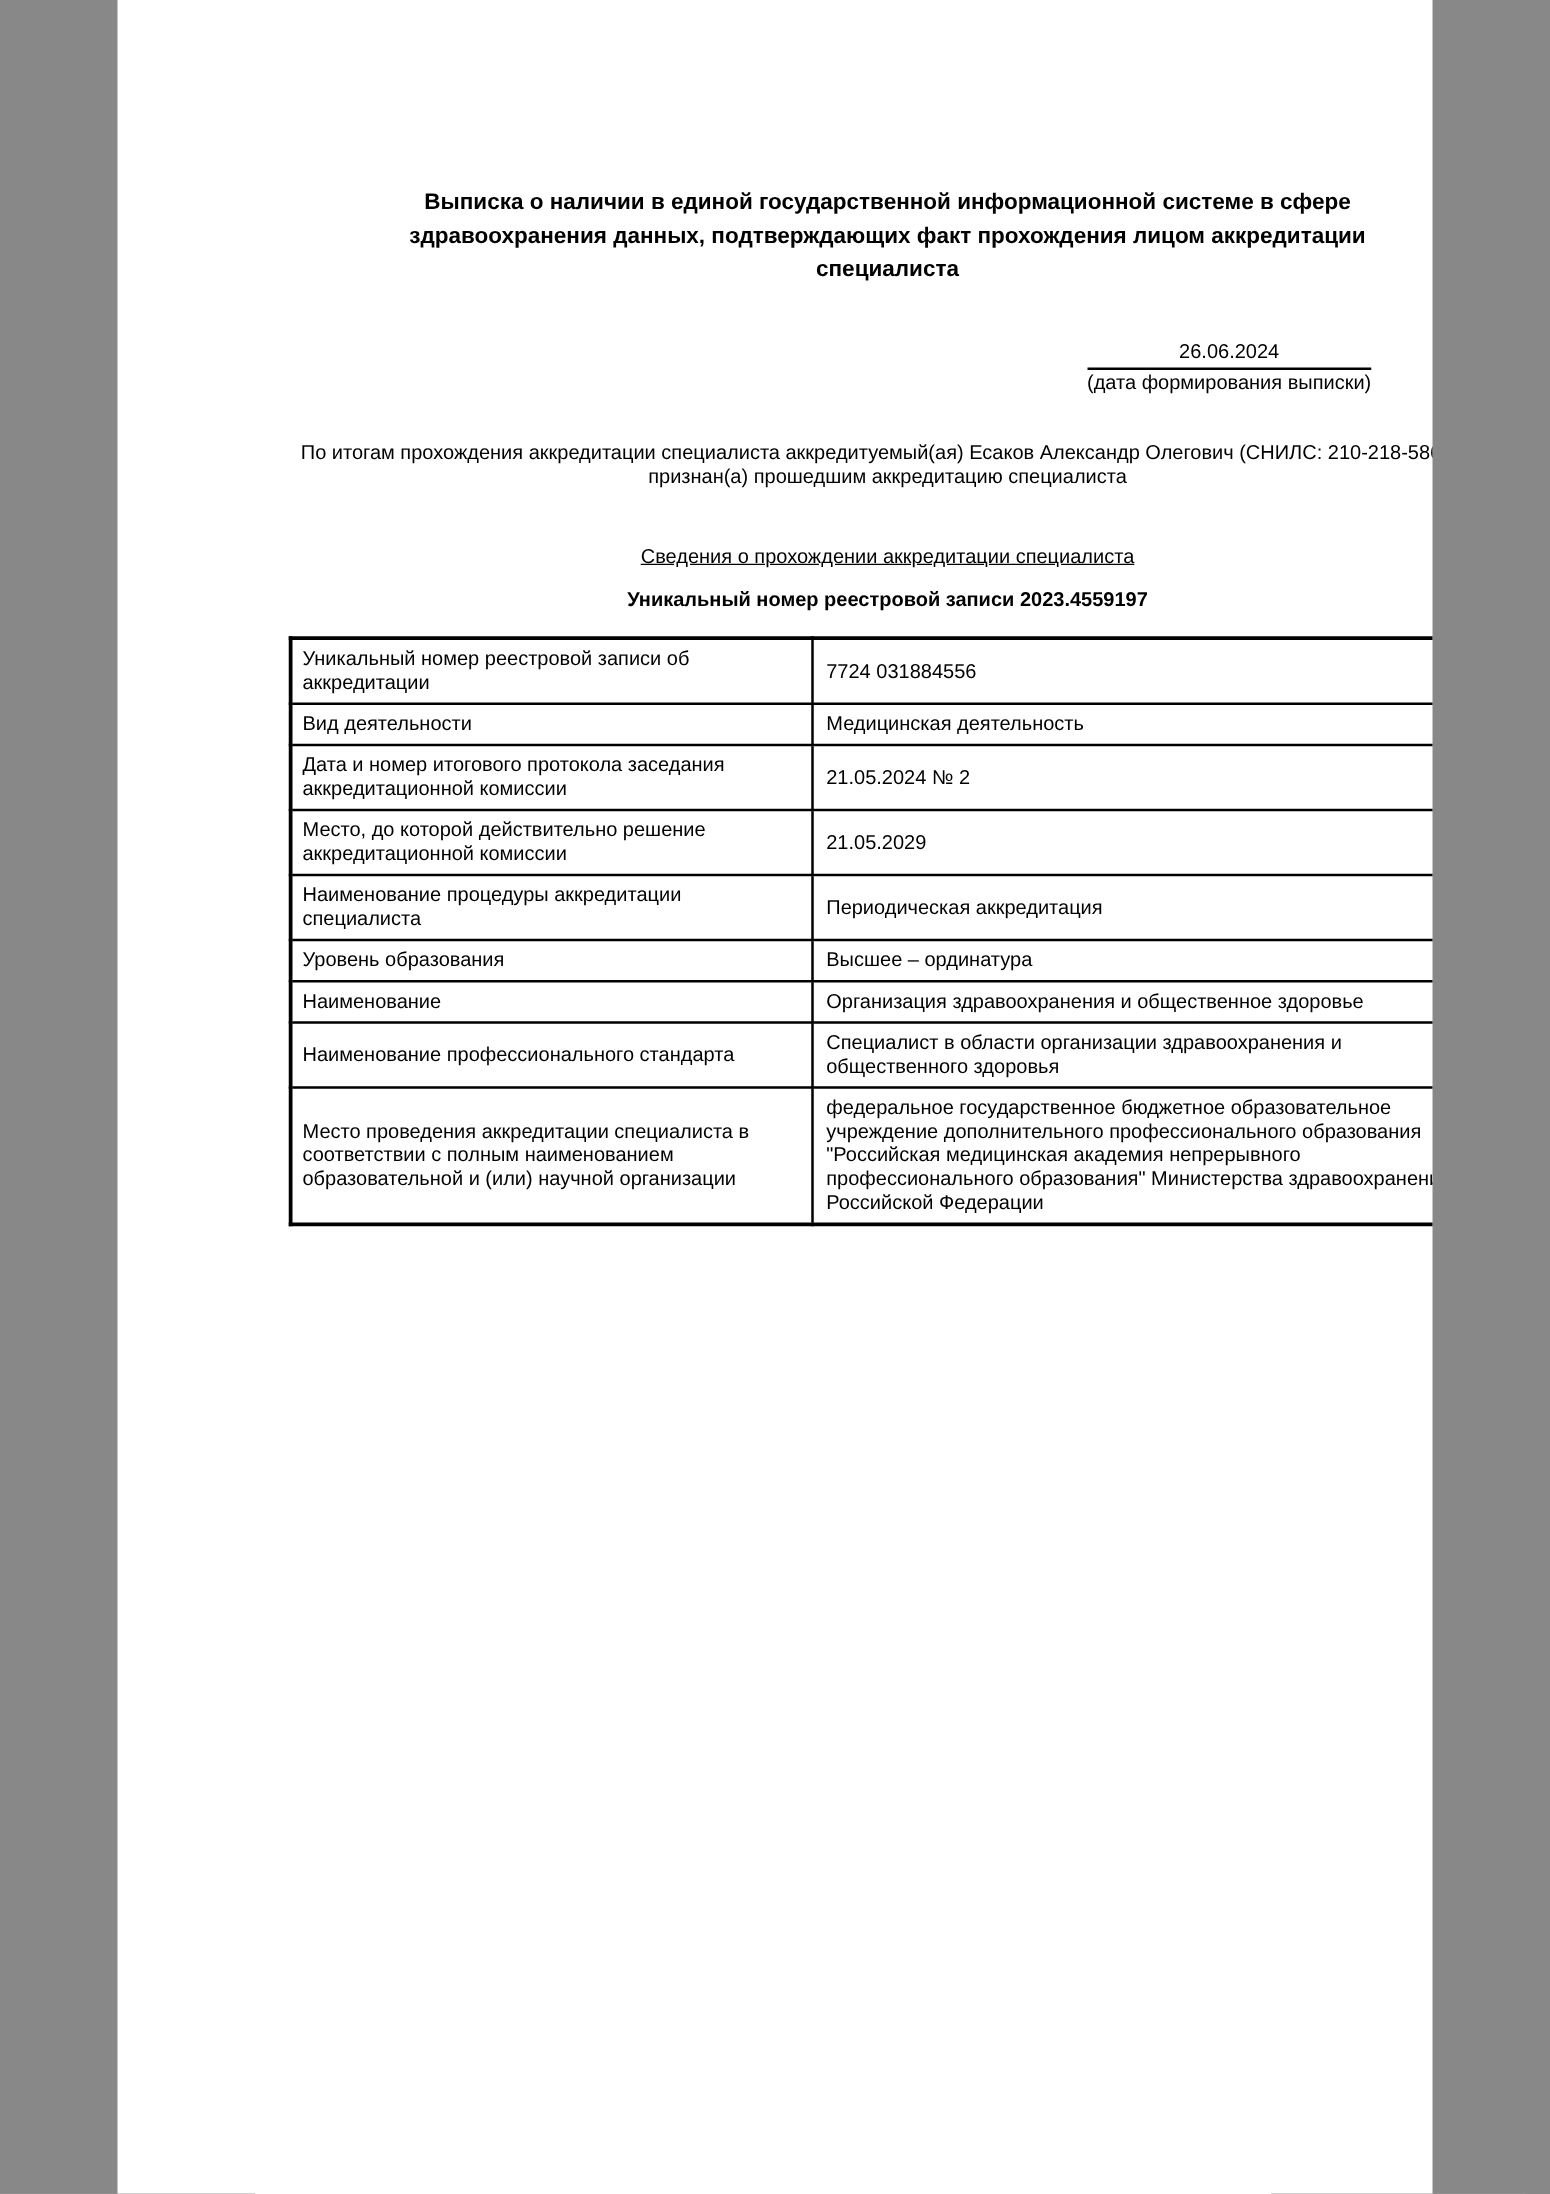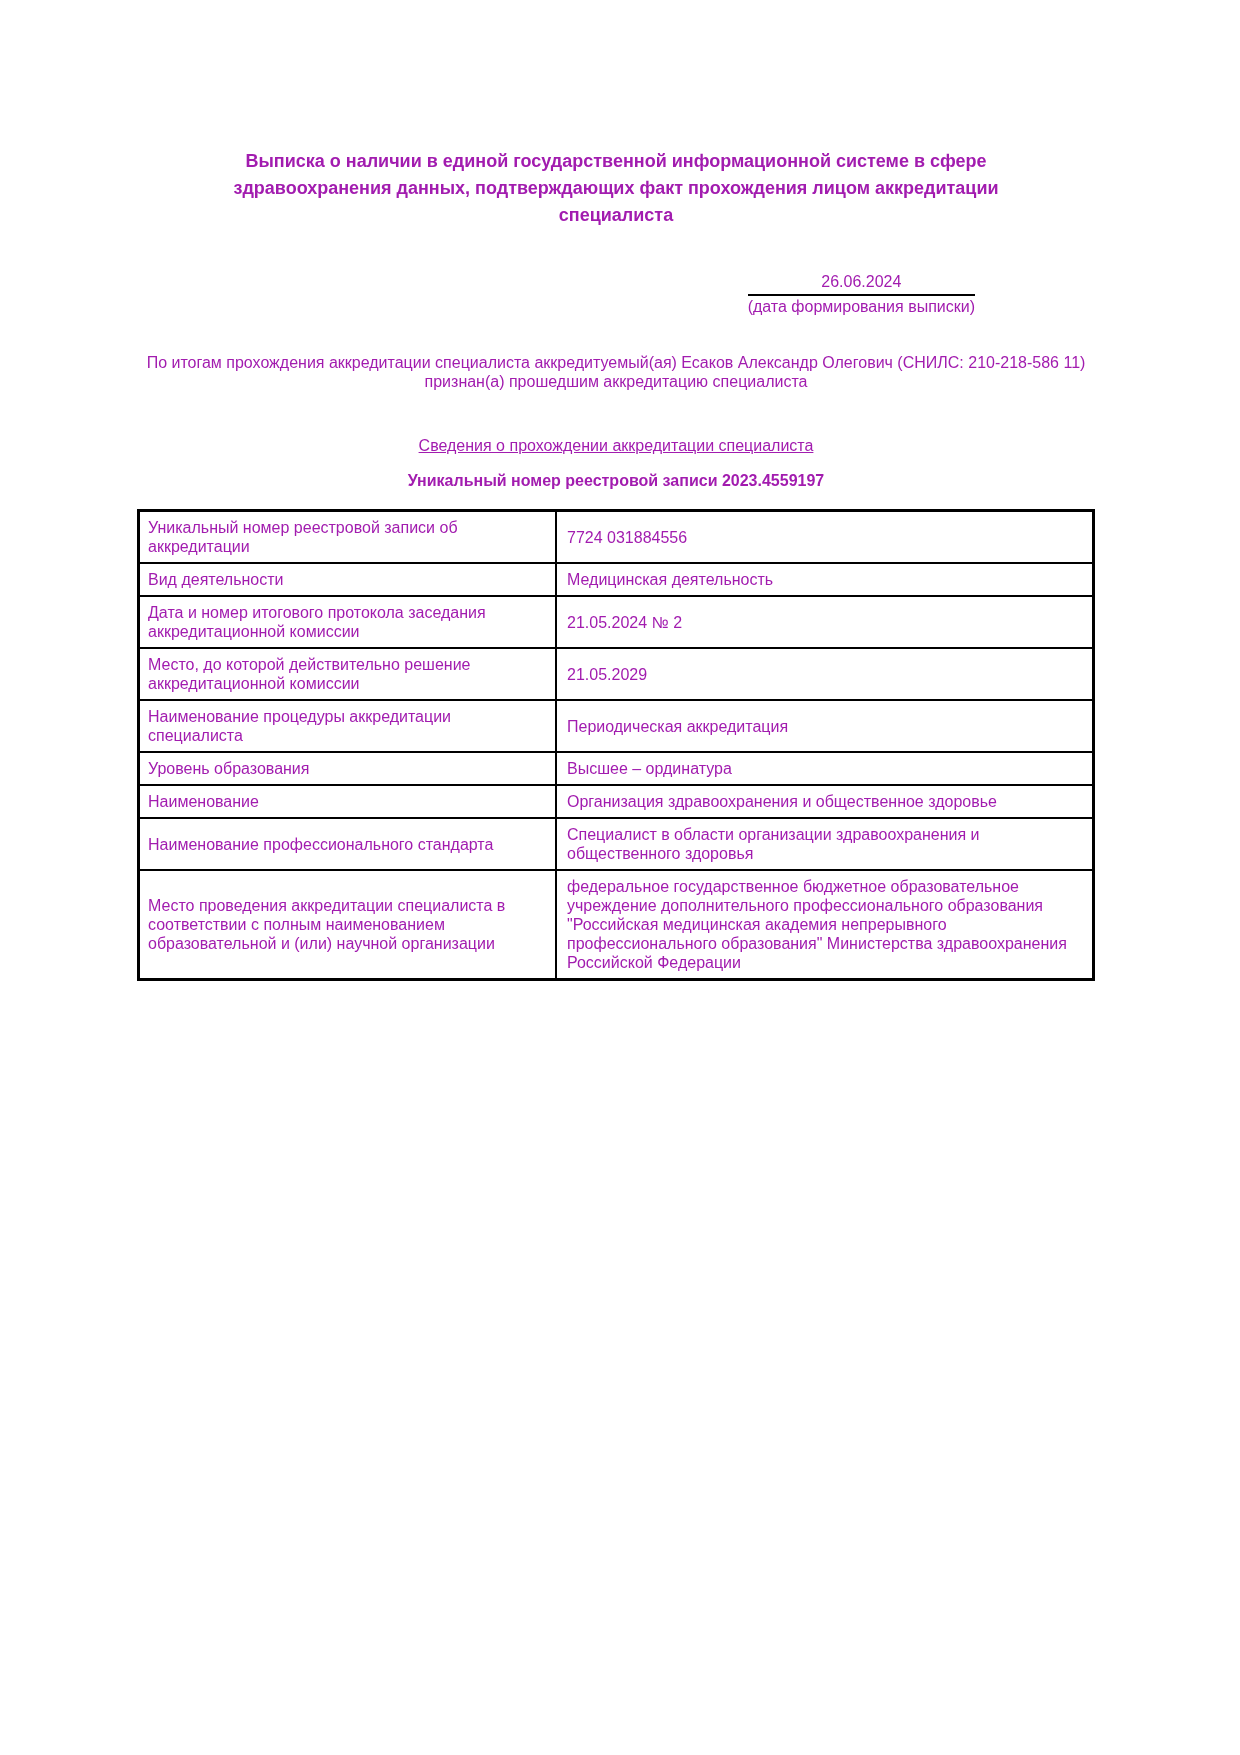--- a/index.html
+++ b/index.html
@@ -2,44 +2,44 @@
 <html lang="ru"><head>
 <meta charset="utf-8">
 <style>
   html, body {
     margin: 0;
     padding: 0;
     background: #888;
   }
   .page {
     position: relative;
-    width: 1240px;
+    width: 1052px;
     height: 1755px;
     margin: 0 auto;
     background: #ffffff;
     font-family: "Liberation Sans", sans-serif;
-    color: #a21caf;
+    color: #000000;
     overflow: hidden;
   }
   .content {
     position: absolute;
     left: 137px;
     top: 0;
     width: 958px;
   }
   .doc-title {
     margin: 148px 40px 0 40px;
     text-align: center;
     font-size: 18px;
     font-weight: bold;
     line-height: 27px;
   }
   .date-block {
     width: max-content;
-    margin: 43px 120px 0 auto;
+    margin: 43px 92px 0 auto;
     text-align: center;
   }
   .date-value {
     display: block;
     font-size: 16px;
     line-height: 19px;
     padding: 0 6px 3px 6px;
     border-bottom: 2px solid #000000;
   }
   .date-caption {

